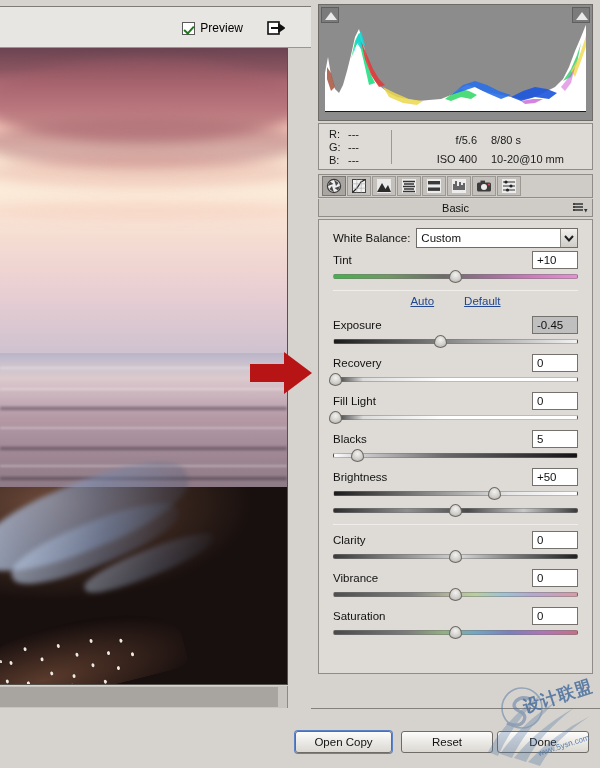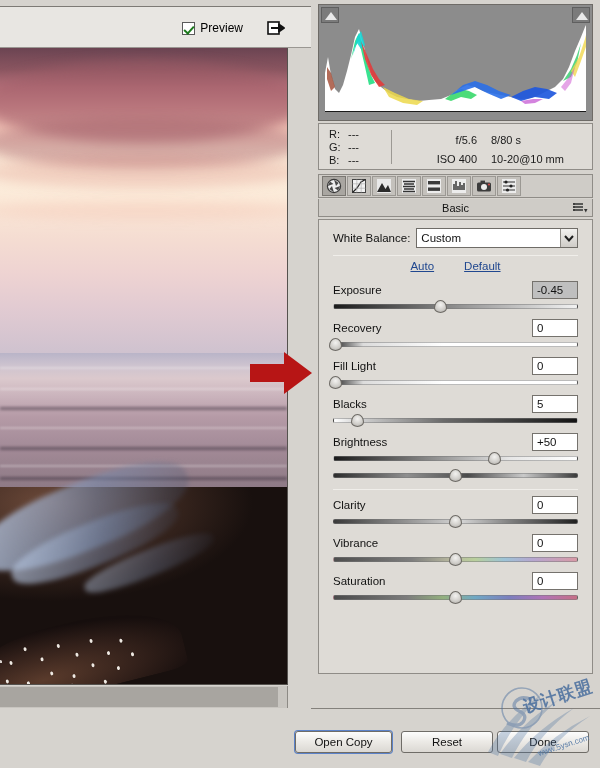--- a/index.html
+++ b/index.html
@@ -610,20 +610,30 @@
           <span>Custom</span>
           <span class="wb-arrow">
             <svg width="10" height="8" viewBox="0 0 10 8">
                 <path d="M1 2 L5 6.4 L9 2" stroke="#1e1e1e" stroke-width="2" fill="none"></path>
               </svg>
           </span>
         </div>
       </div>
 
 
+      <div class="slider-block">
+        <div class="slider-head">
+          <span class="slider-name">Tint</span>
+          <span class="slider-val">+10</span>
+        </div>
+        <div class="track-wrap">
+          <div class="track t-tint"></div>
+          <div class="knob" style="left:50%"></div>
+        </div>
+      </div>
 
       <div class="divider"></div>
 
       <div class="auto-row">
         <span class="auto-link">Auto</span>
         <span class="auto-link">Default</span>
       </div>
 
       <div class="slider-block">
         <div class="slider-head">

